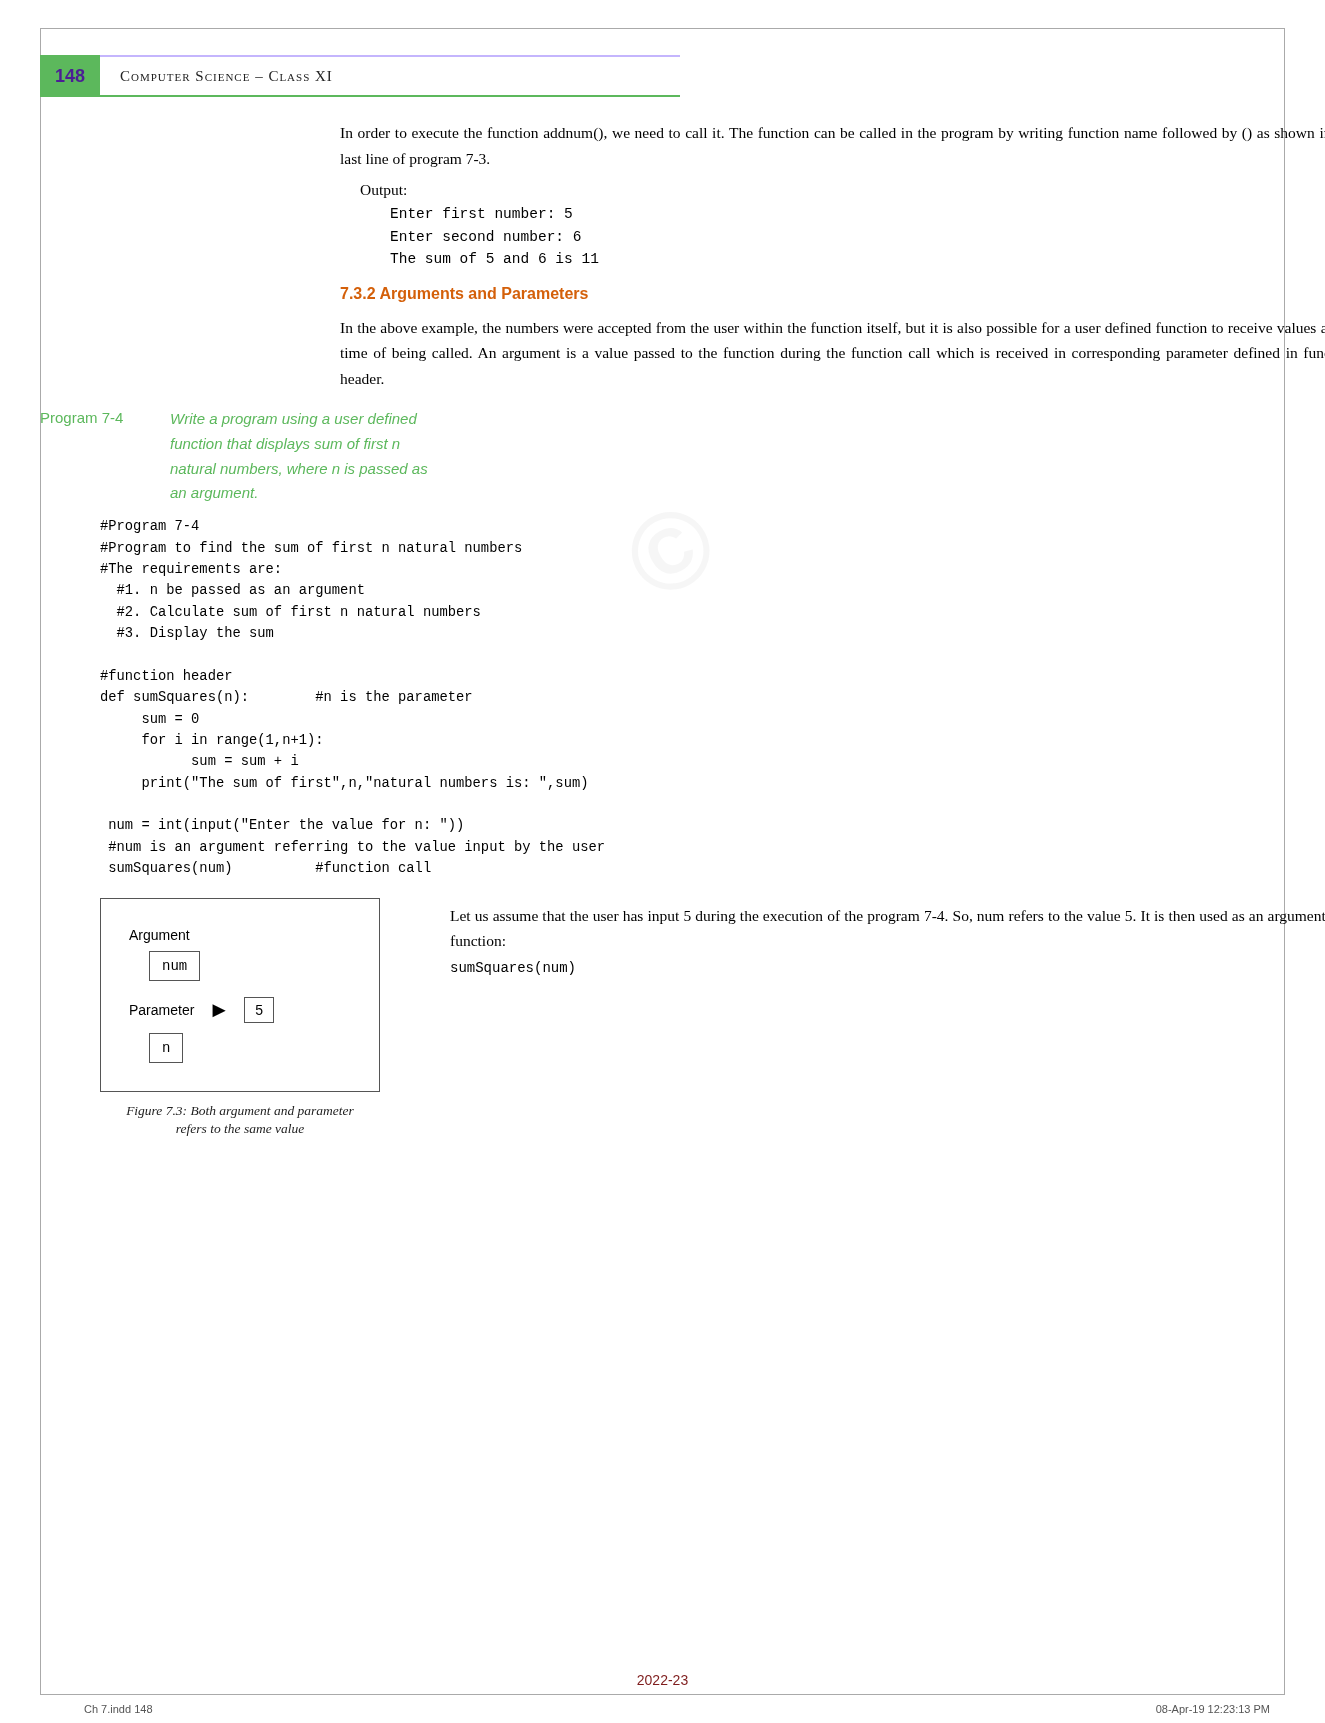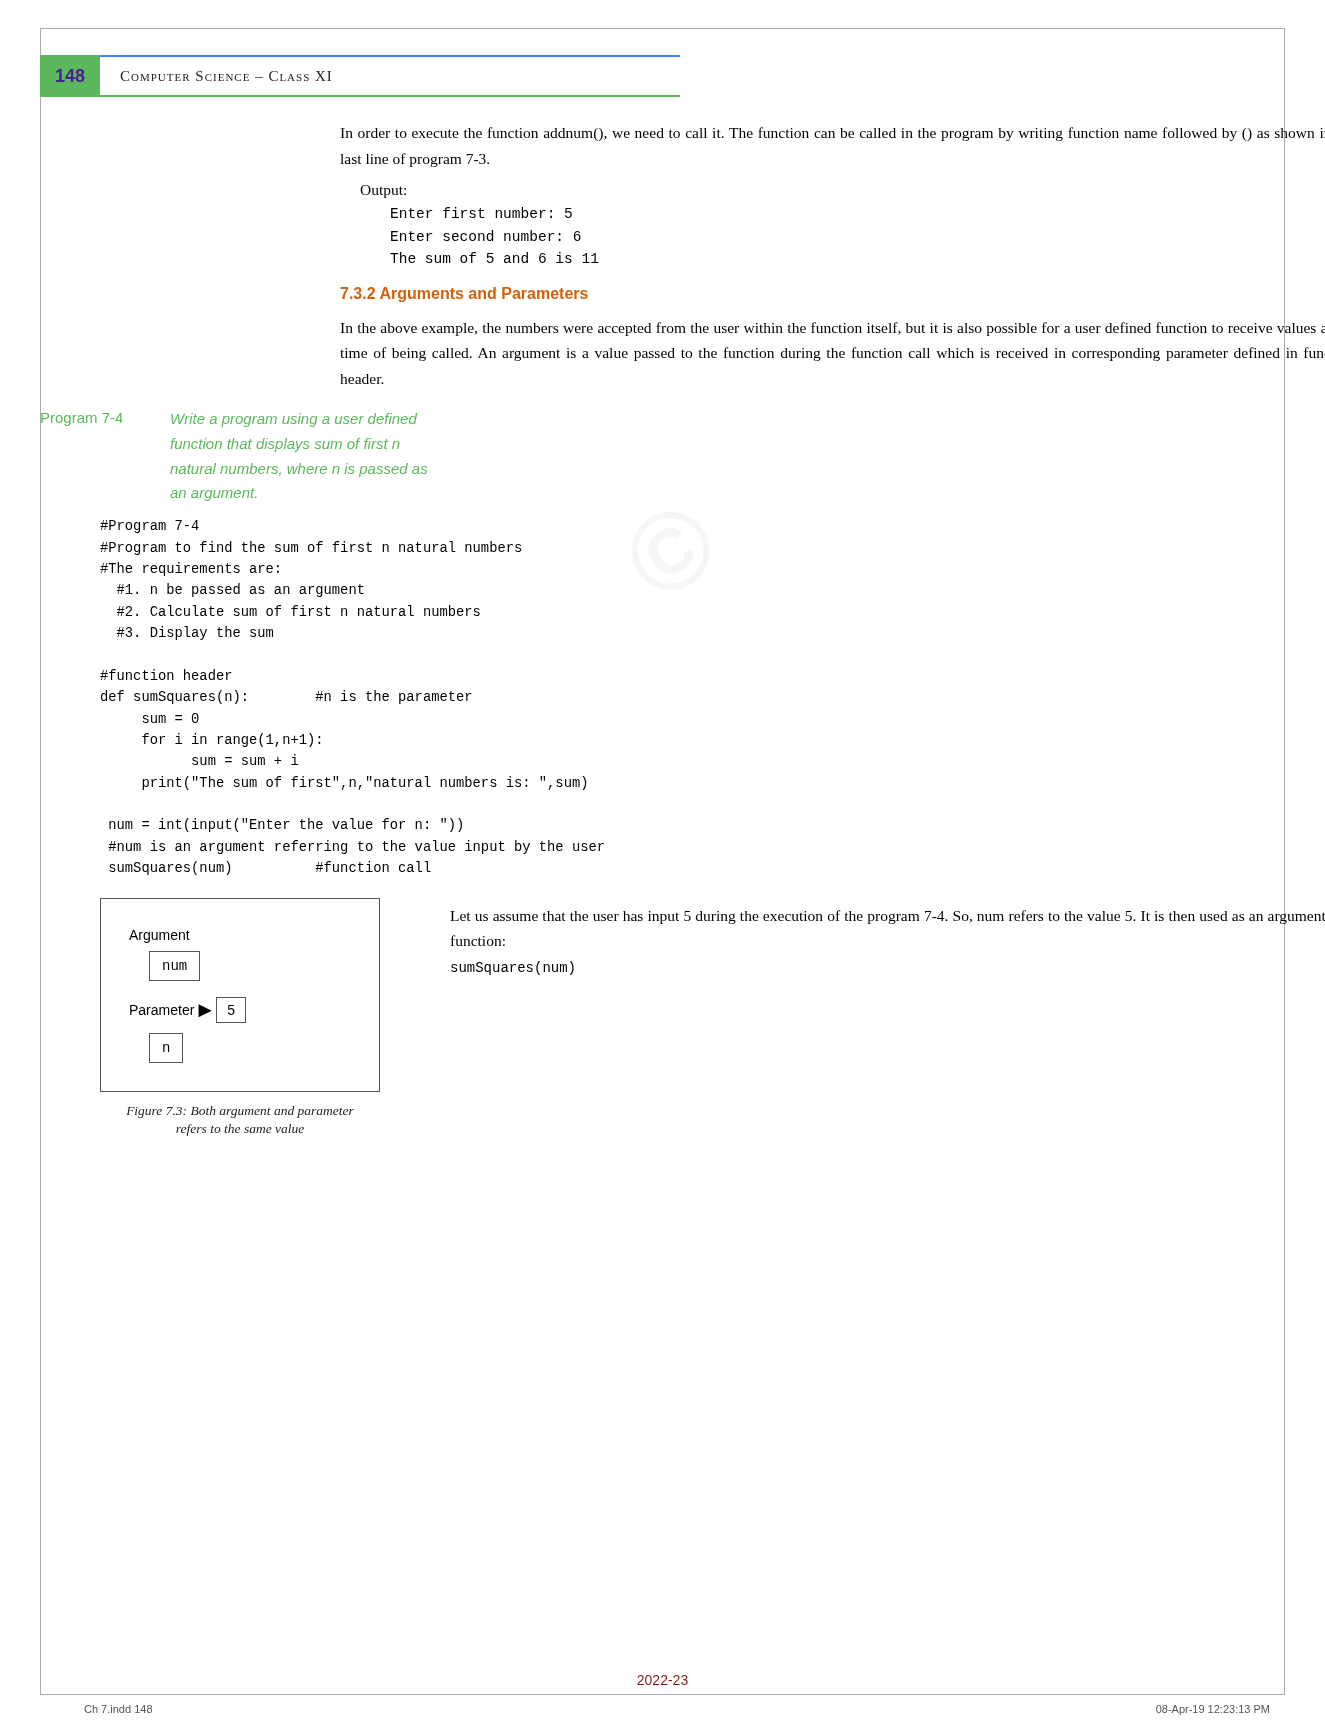--- a/index.html
+++ b/index.html
@@ -62,21 +62,21 @@
       font-weight: bold;
       font-size: 18px;
       display: flex;
       align-items: center;
       justify-content: center;
       width: 60px;
       font-family: Arial, sans-serif;
     }
     .header-title-box {
       background: #fff;
-      border-top: 2px solid #3b82f6;
+      border-top: 2px solid #c4b5fd;
       border-bottom: 2px solid #5cb85c;
       display: flex;
       align-items: center;
       padding: 0 20px;
       font-family: 'Small Caps', 'Times New Roman', serif;
       font-variant: small-caps;
       font-size: 15px;
       letter-spacing: 1px;
       color: #222;
       width: 580px;
@@ -206,21 +206,21 @@
       font-family: 'Courier New', Courier, monospace;
       font-size: 14px;
       background: #fff;
       margin-bottom: 16px;
       margin-left: 20px;
     }
 
     .diagram-param-row {
       display: flex;
       align-items: center;
-      gap: 0;
+      gap: 14px;
     }
 
     .diagram-label-param {
       font-size: 14px;
       font-family: Arial, sans-serif;
     }
 
     .arrow-right {
       display: inline-block;
       font-size: 22px;

